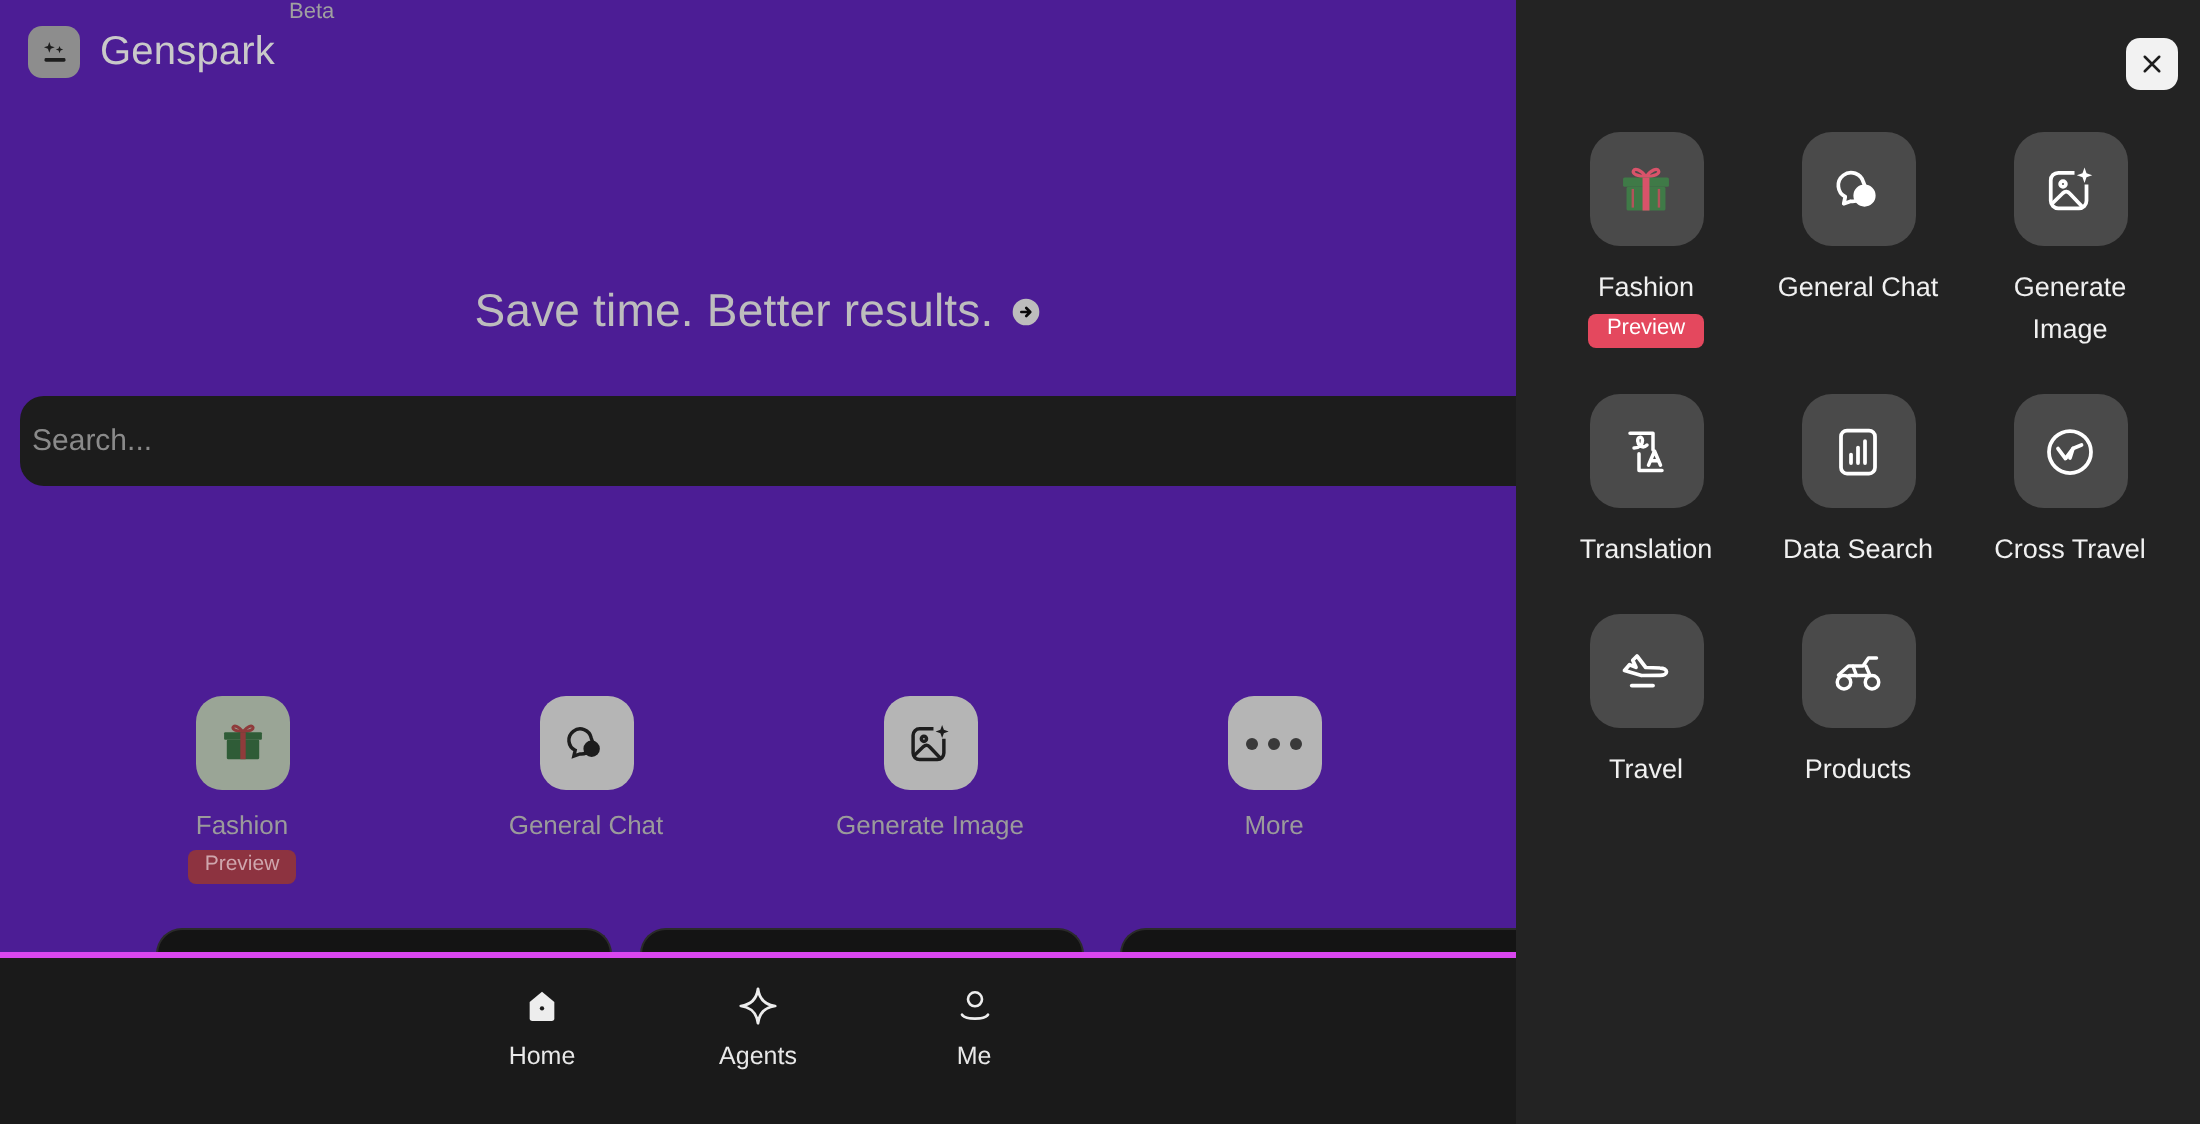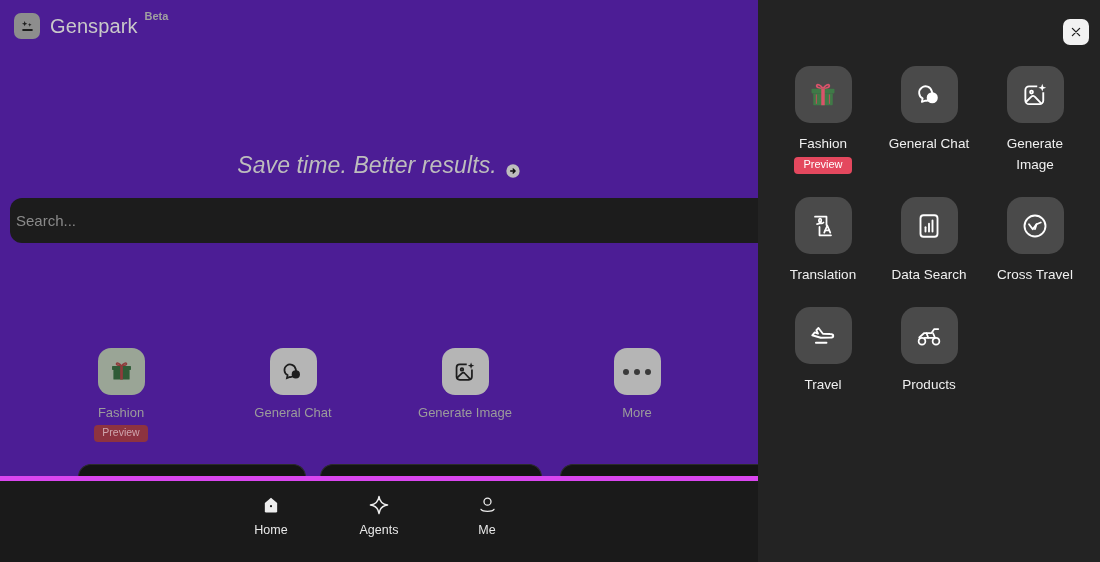--- a/index.html
+++ b/index.html
@@ -27,28 +27,26 @@
   .logo-mark {
     width: 26px; height: 26px; border-radius: 7px;
     background: #8d8d8d; display: flex; align-items: center; justify-content: center;
     flex: none;
   }
   .brand-name {
     margin-left: 10px; color: #c9c9c9; font-size: 20px; letter-spacing: .1px;
   }
   .brand-beta {
     margin-left: 7px; color: #a0a0a0; font-size: 11px; align-self: flex-start;
-    margin-top: 10px;
-    font-weight: bold;
   }
 
   
   .headline-row {
-    position: absolute; left: 0; top: 152px; width: 758px;
-    display: flex; align-items: flex-end; justify-content: center; gap: 8px; font-style: italic;
+    position: absolute; left: 0; top: 142px; width: 758px;
+    display: flex; align-items: center; justify-content: center; gap: 8px;
   }
   .headline-text { color: #bdbdbd; font-size: 23px; letter-spacing: .1px; }
   .headline-arrow { width: 16px; height: 16px; display: block; }
 
   
   .search-bar {
     position: absolute; left: 10px; top: 198px; width: 800px; height: 45px;
     background: #1c1c1c; border-radius: 12px; display: flex; align-items: center;
     padding-left: 6px;
   }
@@ -79,21 +77,21 @@
     background: #141414; border: 1px solid #2b2b2b;
     border-bottom: none; border-radius: 13px 13px 0 0;
   }
   #card-peek-1 { left: 78px; width: 228px; }
   #card-peek-2 { left: 320px; width: 222px; }
   #card-peek-3 { left: 560px; width: 210px; }
 
   
   .bottom-nav {
     position: absolute; left: 0; bottom: 0; width: 758px; height: 86px;
-    background: #1a1a1a; border-top: 5px solid #d946ef;
+    background: #1a1a1a; border-top: 3px solid #d946ef;
     display: flex; align-items: flex-start; justify-content: center; gap: 52px;
     padding-top: 13px;
   }
   .nav-item { width: 56px; display: flex; flex-direction: column; align-items: center; gap: 7px; }
   .nav-icon { height: 22px; display: flex; align-items: center; justify-content: center; }
   .nav-label { color: #e8e8e8; font-size: 12.5px; }
 
   
   .panel {
     position: absolute; right: 0; top: 0; width: 342px; height: 562px;

